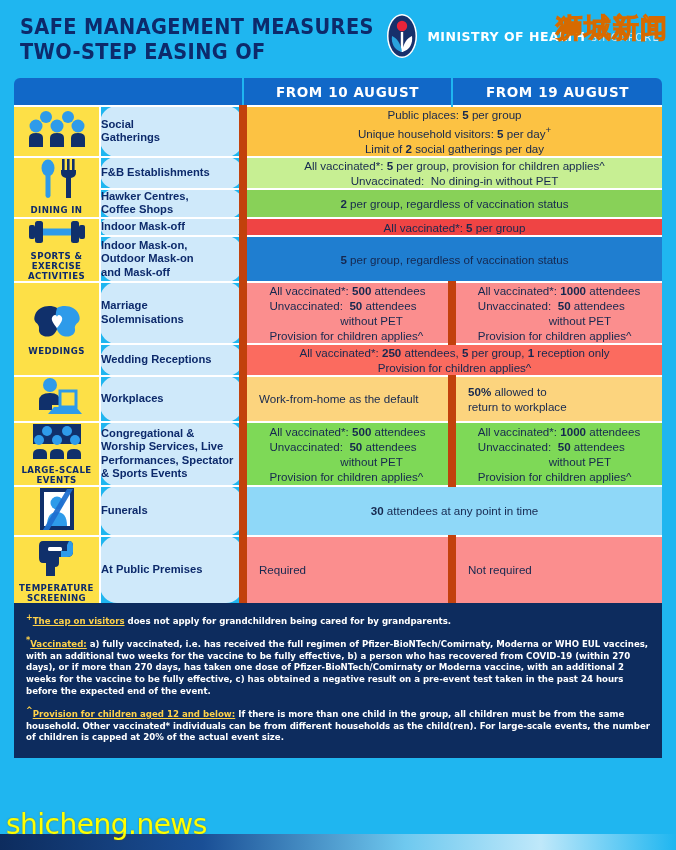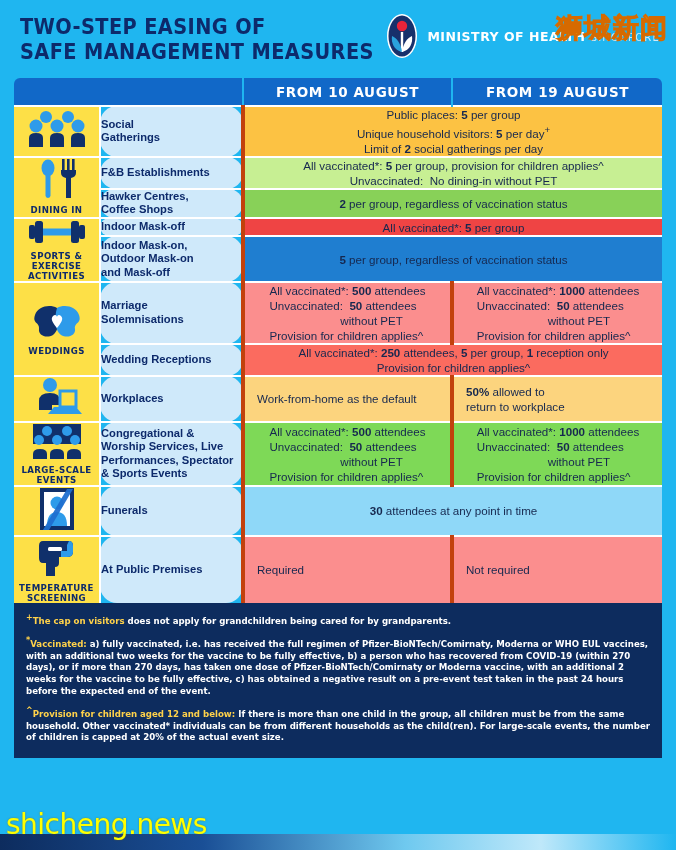--- a/index.html
+++ b/index.html
@@ -97,21 +97,21 @@
     border-top:2px solid #ffffff;
     border-left:2px solid #ffffff;
     border-radius:17px;
   }
 
   td.val {
     color:#16284f;
     font-size:11.6px; line-height:15px;
     text-align:center; padding:6px 8px;
     border-top:2px solid #ffffff;
-    border-left:4px solid #c2410c;
+    border-left:8px solid #c2410c;
   }
   td.val.left { text-align:left; padding-left:12px; }
   td.val b { font-weight:bold; }
 
   
   .f-orange  { background:#fcc243; }
   .f-ltgreen { background:#c7ef93; }
   .f-green   { background:#88d158; }
   .f-ltblue  { background:#ef4444; }
   .f-blue    { background:#1f7ed0; color:#ffffff; }
@@ -128,38 +128,38 @@
     margin:0 14px;
     background:#0d2c5e;
     padding:9px 12px 14px 12px;
     color:#ffffff;
     font-size:8.6px;
     line-height:11.6px;
     font-family:"DejaVu Sans", sans-serif;
   }
   .note { margin-bottom:8px; }
   .note:last-child { margin-bottom:0; }
-  .note .hl { color:#ffd24a; font-weight:bold; }
+  .note .hl { color:#ffd24a; font-weight:bold;text-decoration:underline; }
   .note sup { color:#ffd24a; font-weight:bold; font-size:8px; }
   .note .bodytext { font-weight:bold; }
 
   .bottom-strip {
     position:absolute; left:0; bottom:0; width:676px; height:16px;
     background:linear-gradient(90deg,#0d2c5e 0%,#1a4f96 30%,#6fc9ef 60%,#bfe8fa 80%,#1fb6f0 100%);
   }
 </style>
 </head>
 <body>
 
 <div class="poster">
 
   <div class="header">
     <div class="title">
+      <span>SAFE MANAGEMENT MEASURES</span>
       <span>TWO-STEP EASING OF</span>
-      <span>SAFE MANAGEMENT MEASURES</span>
     </div>
 
     <div class="moh-logo">
       <span class="moh-mark">
         <svg width="36" height="48" viewBox="0 0 36 48">
           <ellipse cx="18" cy="24" rx="15" ry="22" fill="#ffffff"></ellipse>
           <ellipse cx="18" cy="24" rx="13.5" ry="20.5" fill="#17306b"></ellipse>
           <circle cx="18" cy="14" r="5.2" fill="#e8243a"></circle>
           <path d="M18 20 C18 28 18 34 18 40" stroke="#ffffff" stroke-width="2.4" fill="none"></path>
           <path d="M18 40 C10 38 7 31 8 24 C13 26 17 32 18 40 Z" fill="#2aa3dc"></path>

